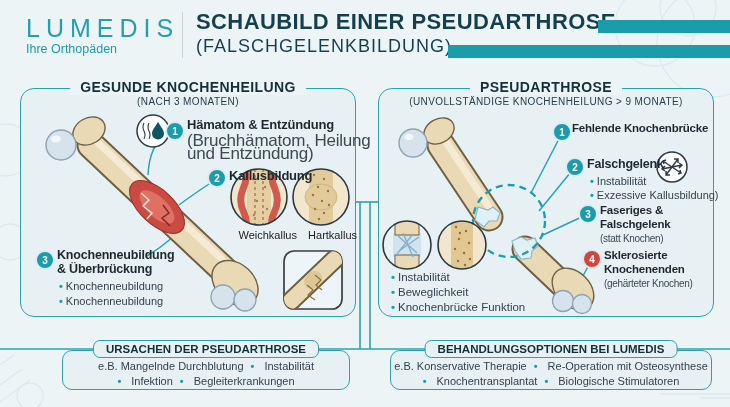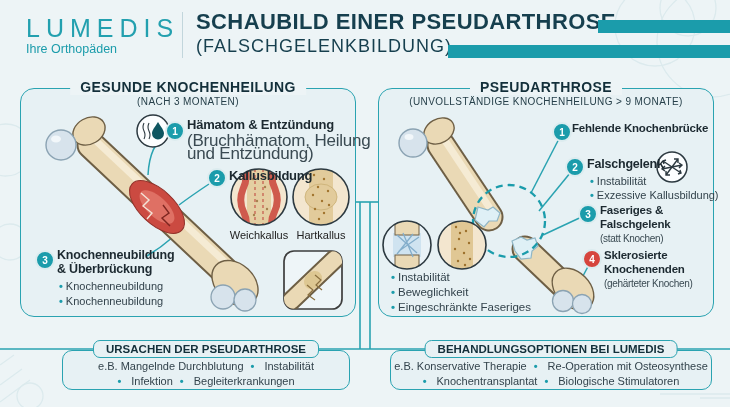--- a/index.html
+++ b/index.html
@@ -28,21 +28,21 @@
   .badge{position:absolute;width:16px;height:16px;border-radius:50%;background:#1b9cab;
         border:2px solid #dcecef;color:#fff;font-size:10px;font-weight:bold;display:flex;
         align-items:center;justify-content:center;z-index:3;}
   .badge.red{background:#d6453d;}
   .it{position:absolute;font-weight:bold;font-size:12.5px;line-height:14px;color:#1c2930;
         letter-spacing:-.2px;white-space:nowrap;z-index:3;}
   .sub{position:absolute;font-size:17px;line-height:13.5px;color:#3a4a52;letter-spacing:-.2px;
         white-space:nowrap;z-index:3;}
   .bul{position:absolute;font-size:11px;line-height:15px;color:#33434c;white-space:nowrap;z-index:3;}
   .dot{color:#1b9cab;font-weight:bold;margin-right:3px;}
-  .caption{position:absolute;font-size:11px;color:#222;text-align:center;z-index:3;}
+  .caption{position:absolute;font-size:11px;color:#222;text-align:right;z-index:3;}
   .rp .it{font-size:11.5px;}
   .rp .sub{font-size:10px;letter-spacing:-.3px;}
   
   .bbox{position:absolute;top:350px;height:38px;background:#e7f1f4;border:1.6px solid #2aa3b1;
         border-radius:10px;z-index:2;}
   .bbox-title{position:absolute;top:-11px;left:50%;transform:translateX(-50%);background:#e7f1f4;
         border:1.6px solid #2aa3b1;border-radius:7px;padding:2px 12px;font-weight:bold;
         font-size:11.5px;color:#132f3a;white-space:nowrap;}
   .blines{padding-top:8px;display:flex;flex-direction:column;gap:1px;}
   .bline{display:flex;justify-content:center;gap:7px;font-size:11px;line-height:14px;color:#33434c;}
@@ -290,21 +290,21 @@
     <div class="it" style="left:221px;top:128px;">Falschgelenk</div>
     <div class="sub" style="left:221px;top:143px;">(statt Knochen)</div>
 
     <div class="badge red" style="left:203px;top:160px;">4</div>
     <div class="it" style="left:225px;top:159px;text-align:center;">Sklerosierte</div>
     <div class="it" style="left:225px;top:173px;">Knochenenden</div>
     <div class="sub" style="left:225px;top:188px;">(gehärteter Knochen)</div>
 
     <div class="bul" style="left:12px;top:181px;font-size:11.5px;"><span class="dot">•</span><span>Instabilität</span></div>
     <div class="bul" style="left:12px;top:196px;font-size:11.5px;"><span class="dot">•</span><span>Beweglichkeit</span></div>
-    <div class="bul" style="left:12px;top:211px;font-size:11.5px;"><span class="dot">•</span><span>Eingeschränkte Faseriges</span></div>
+    <div class="bul" style="left:12px;top:211px;font-size:11.5px;"><span class="dot">•</span><span>Knochenbrücke Funktion</span></div>
   </section>
 
   <div class="bbox" style="left:62px;width:286px;">
     <div class="bbox-title">URSACHEN DER PSEUDARTHROSE</div>
     <div class="blines">
       <div class="bline">
         <span>e.B. Mangelnde Durchblutung</span>
           <span class="dot">•</span>
           <span>Instabilität</span>
       </div>

